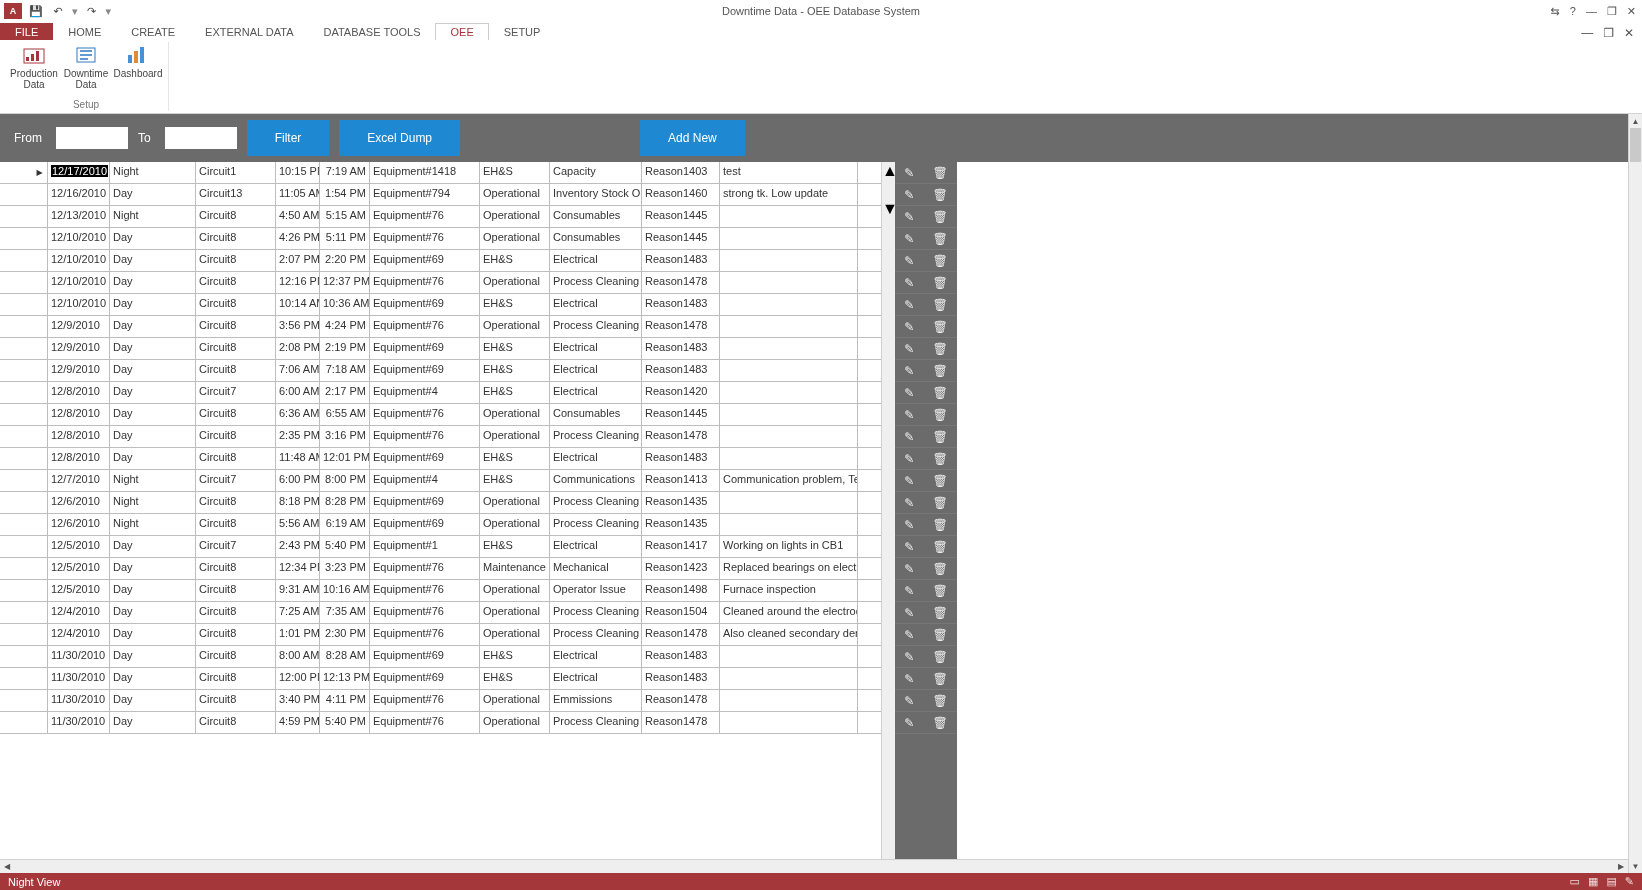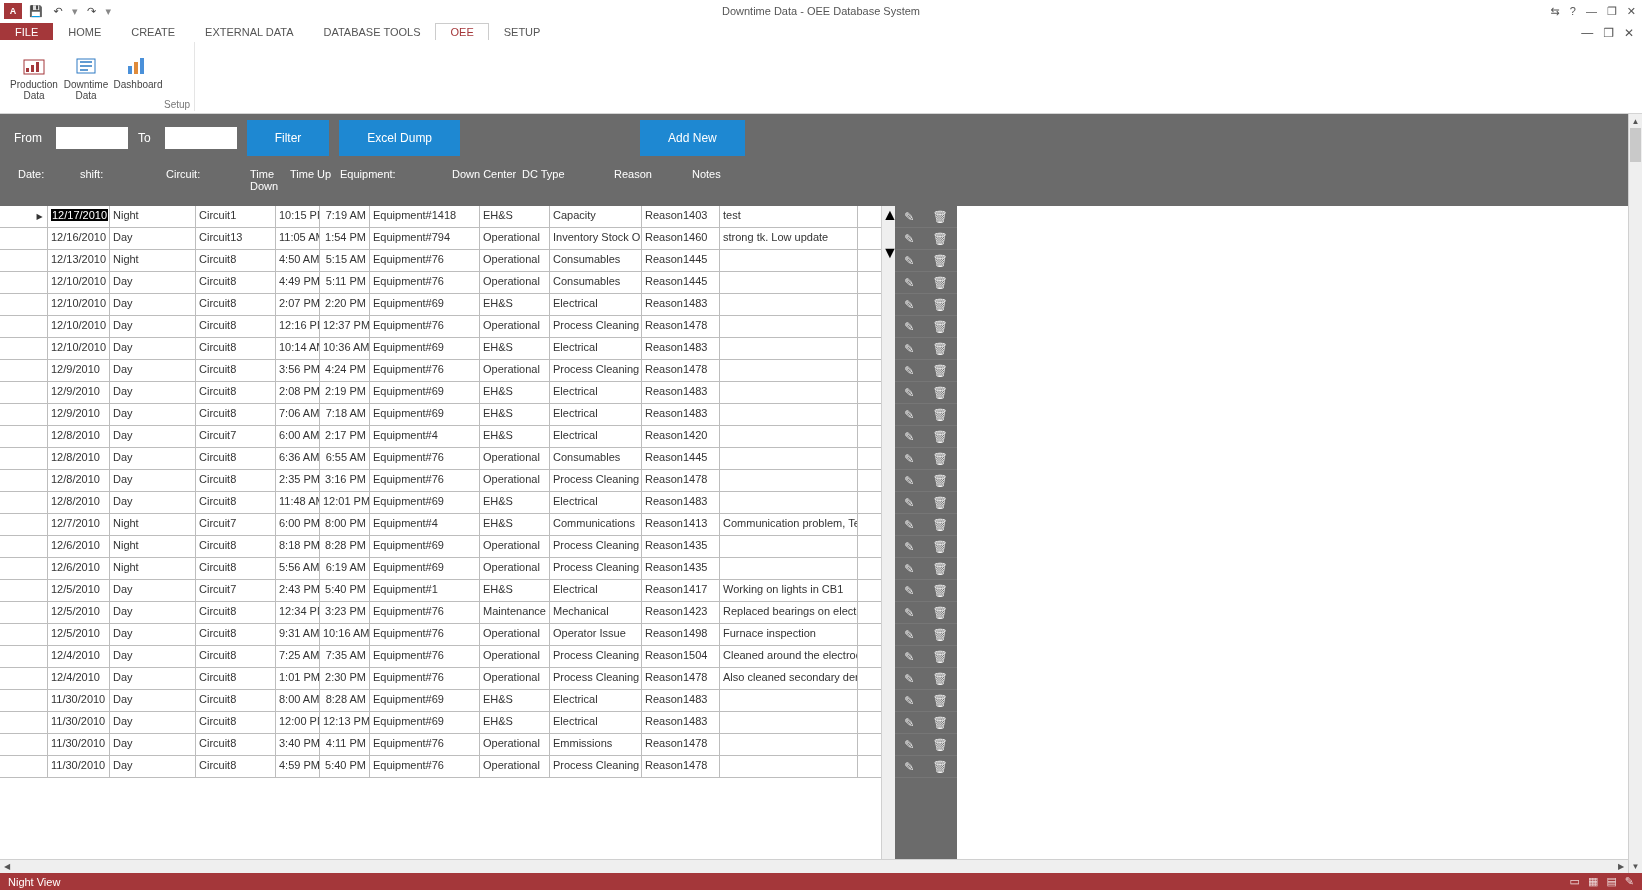--- a/index.html
+++ b/index.html
@@ -13,21 +13,21 @@
 .titlebar .right { position: absolute; right: 6px; display: flex; gap: 10px; align-items: center; }
 .qat-btn { width: 16px; height: 16px; display:flex; align-items:center; justify-content:center; color:#444; cursor:pointer;}
 .qat-sep { color:#888; }
 
 
 .tabs { height: 18px; display: flex; align-items: flex-end; font-size: 11px; }
 .tabs .tab { padding: 2px 14px; color: #555; cursor:pointer; border:1px solid transparent; border-bottom:none;}
 .tabs .tab.file { background: #a4373a; color: #fff; }
 .tabs .tab.active { border-color:#ccc; color:#a4373a; }
 .ribbon { height: 74px; border-bottom: 1px solid #d4d4d4; display: flex; padding: 2px 4px; background:#fff; }
-.ribbon-group { display: flex; flex-direction: row; align-items: center; border-right: 1px solid #e5e5e5; padding: 0 4px; }
+.ribbon-group { display: flex; flex-direction: column; align-items: center; border-right: 1px solid #e5e5e5; padding: 0 4px; }
 .ribbon-btns { display:flex; gap: 0; }
 .ribbon-btn { display:flex; flex-direction:column; align-items:center; width: 52px; font-size:10px; color:#444; text-align:center; line-height:1.1; cursor:pointer; padding-top:2px;}
 .ribbon-btn .ico { width: 28px; height: 22px; margin-bottom: 2px; display:flex; align-items:center; justify-content:center;}
 .group-label { font-size: 10px; color:#777; margin-top: auto; padding-bottom:1px;}
 
 
 .docctrls { position:absolute; right:8px; top:26px; display:flex; gap:10px; font-size:12px; color:#555;}
 
 
 .subform-wrap { position:relative; height: calc(100% - 22px - 18px - 74px - 17px); display:flex; background:#6b6b6b;}
@@ -165,32 +165,20 @@
     <div class="filterbar">
       <label>From</label>
       <input class="date" style="">
       <label>To</label>
       <input class="date" style="">
       <button class="btn-blue">Filter</button>
       <button class="btn-blue">Excel Dump</button>
       <button class="btn-blue addnew">Add New</button>
     </div>
 
-    <div class="colhead-row">
-      <div style="width:62px">Date:</div>
-      <div style="width:86px">shift:</div>
-      <div style="width:84px">Circuit:</div>
-      <div style="width:40px">Time Down</div>
-      <div style="width:50px">Time Up</div>
-      <div style="width:112px">Equipment:</div>
-      <div style="width:70px">Down Center</div>
-      <div style="width:92px">DC Type</div>
-      <div style="width:78px">Reason</div>
-      <div style="width:138px">Notes</div>
-    </div>
 
     <div class="data-area">
       <div class="records" id="records">
 
         <div class="record-row active">
             <div class="sel"></div>
             <div class="cell c-date"><span>12/17/2010</span></div>
             <div class="cell c-shift">Night</div>
             <div class="cell c-circuit">Circuit1</div>
             <div class="cell c-tdown right">10:15 PM</div>
@@ -225,21 +213,21 @@
             <div class="cell c-dc">Operational</div>
             <div class="cell c-dctype">Consumables</div>
             <div class="cell c-reason">Reason1445</div>
             <div class="cell c-notes"></div>
           </div>
           <div class="record-row">
             <div class="sel"></div>
             <div class="cell c-date"><span>12/10/2010</span></div>
             <div class="cell c-shift">Day</div>
             <div class="cell c-circuit">Circuit8</div>
-            <div class="cell c-tdown right">4:49 PM</div>
+            <div class="cell c-tdown right">4:26 PM</div>
             <div class="cell c-tup right">5:11 PM</div>
             <div class="cell c-equip">Equipment#76</div>
             <div class="cell c-dc">Operational</div>
             <div class="cell c-dctype">Consumables</div>
             <div class="cell c-reason">Reason1445</div>
             <div class="cell c-notes"></div>
           </div>
           <div class="record-row">
             <div class="sel"></div>
             <div class="cell c-date"><span>12/10/2010</span></div>

